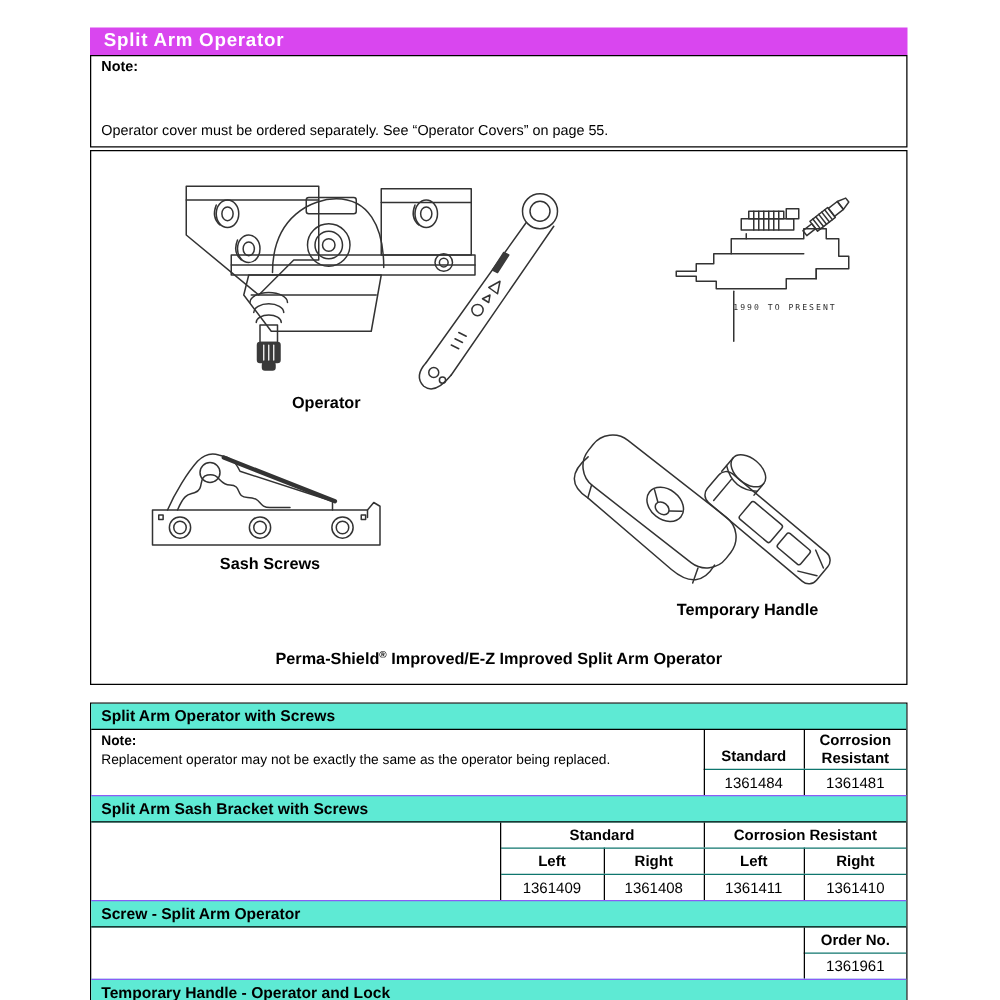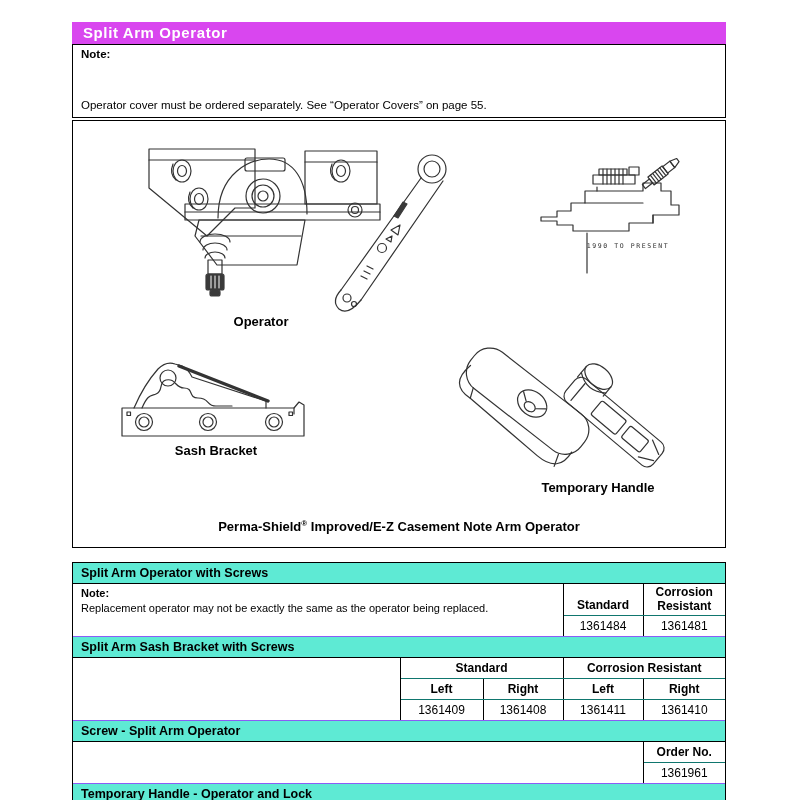--- a/index.html
+++ b/index.html
@@ -147,21 +147,21 @@
           <circle cx="26" cy="66" r="5"></circle>
         <circle cx="90" cy="66" r="8.5"></circle>
           <circle cx="90" cy="66" r="5"></circle>
         <circle cx="156" cy="66" r="8.5"></circle>
           <circle cx="156" cy="66" r="5"></circle>
         <path d="M16,52 C22,38 32,22 40,13 C45,8 51,6 57,8 L64,10 C70,13 72,17 74,21 L148,45 L148,52"></path>
         <path d="M24,52 C30,38 33,40 38,38 C46,35 40,26 48,24 C58,22 57,32 66,32 C76,32 70,42 80,42 C92,42 88,50 98,50 L114,50"></path>
         <circle cx="50" cy="22" r="8"></circle>
         <path class="thick" d="M61,10 L150,45"></path>
       </svg>
-      <div class="fig-label" style="left:83px;top:322px;width:120px;">Sash Bracket</div>
+      <div class="fig-label" style="left:83px;top:322px;width:120px;">Sash Screws</div>
 
       <svg class="lineart" style="left:379px;top:221px" width="245" height="140" viewBox="0 0 245 140">
 
         <g transform="rotate(38 75 60)">
           <rect x="5" y="36" width="140" height="46" rx="20"></rect>
           <path d="M8,66 Q2,94 28,92 L116,96 Q144,97 141,72"></path>
           <path d="M24,82 L28,92 M132,82 L136,94"></path>
           <ellipse cx="80" cy="58" rx="16" ry="12"></ellipse>
           <ellipse cx="80" cy="62" rx="6" ry="4.5"></ellipse>
           <path d="M66,54 L74,60 M94,54 L86,60"></path>
@@ -174,21 +174,21 @@
           <rect x="72" y="7" width="24" height="15" rx="2"></rect>
           <path d="M98,4 L112,11 M98,26 L112,19"></path>
           <ellipse cx="16" cy="-10" rx="16" ry="10"></ellipse>
           <path d="M0,-10 V4 M32,-10 V2"></path>
           <path d="M0,-2 Q16,10 32,-2"></path>
         </g>
       </svg>
       <div class="fig-label" style="left:435px;top:359px;width:180px;">Temporary Handle</div>
 
       <div class="fig-caption">
-        <span>Perma-Shield</span><sup>®</sup><span> Improved/E-Z Casement Note Arm Operator</span>
+        <span>Perma-Shield</span><sup>®</sup><span> Improved/E-Z Improved Split Arm Operator</span>
       </div>
     </div>
 
     <div class="ptable">
 
       <div class="sec-bar">Split Arm Operator with Screws</div>
       <table>
         <colgroup>
             <col style="width:490px">
             <col style="width:80px">

